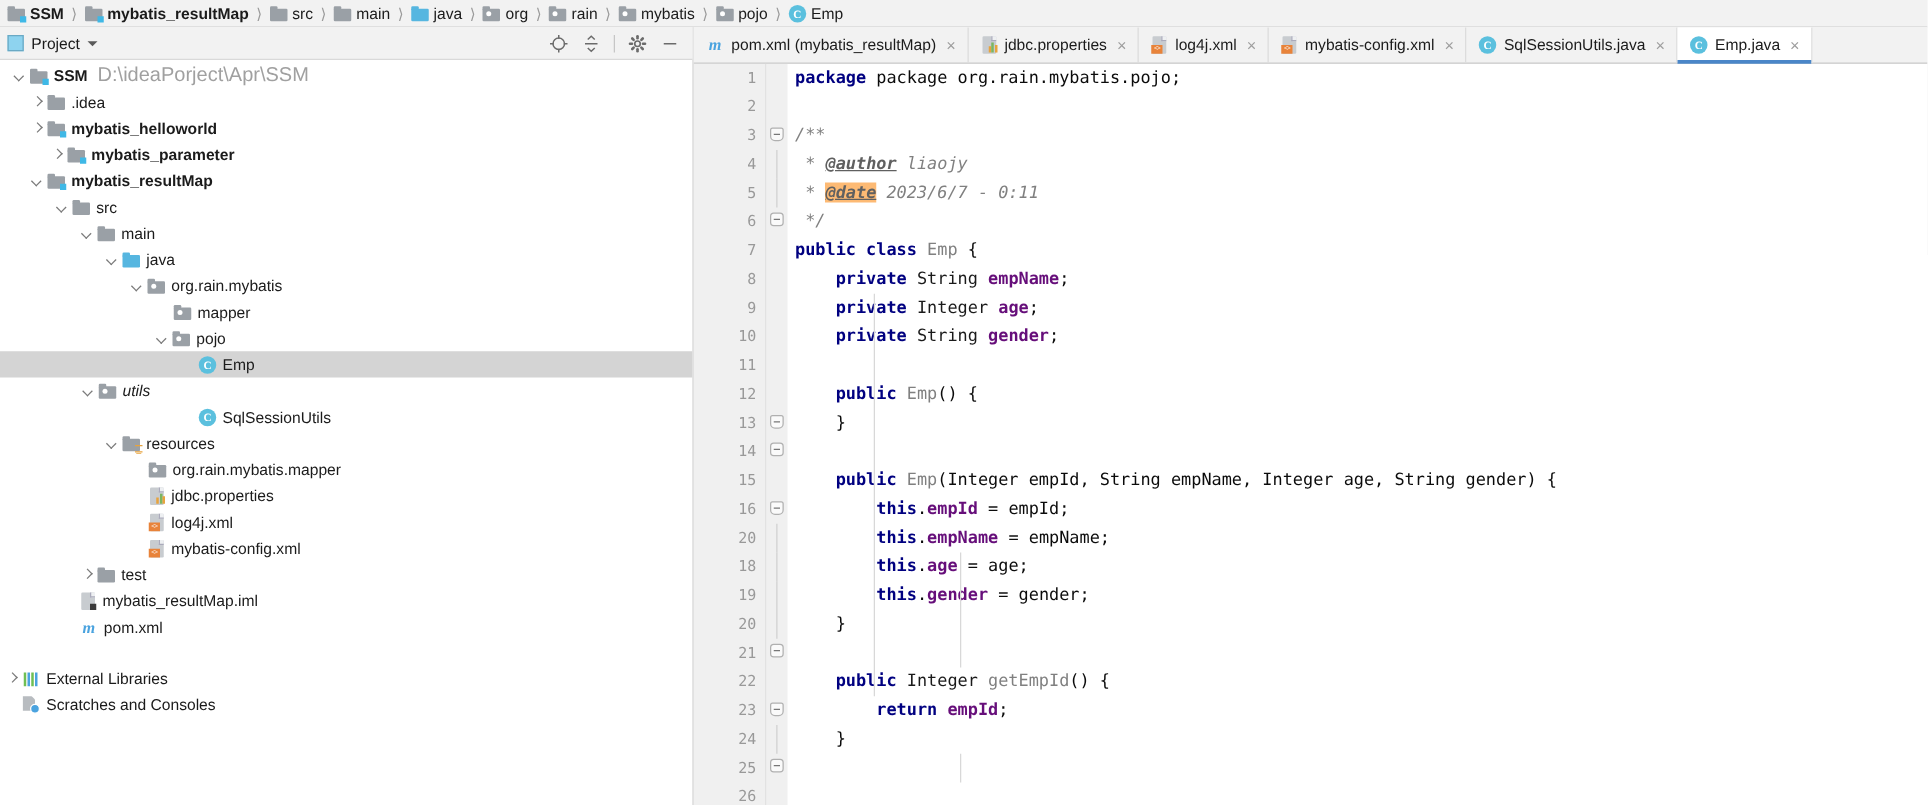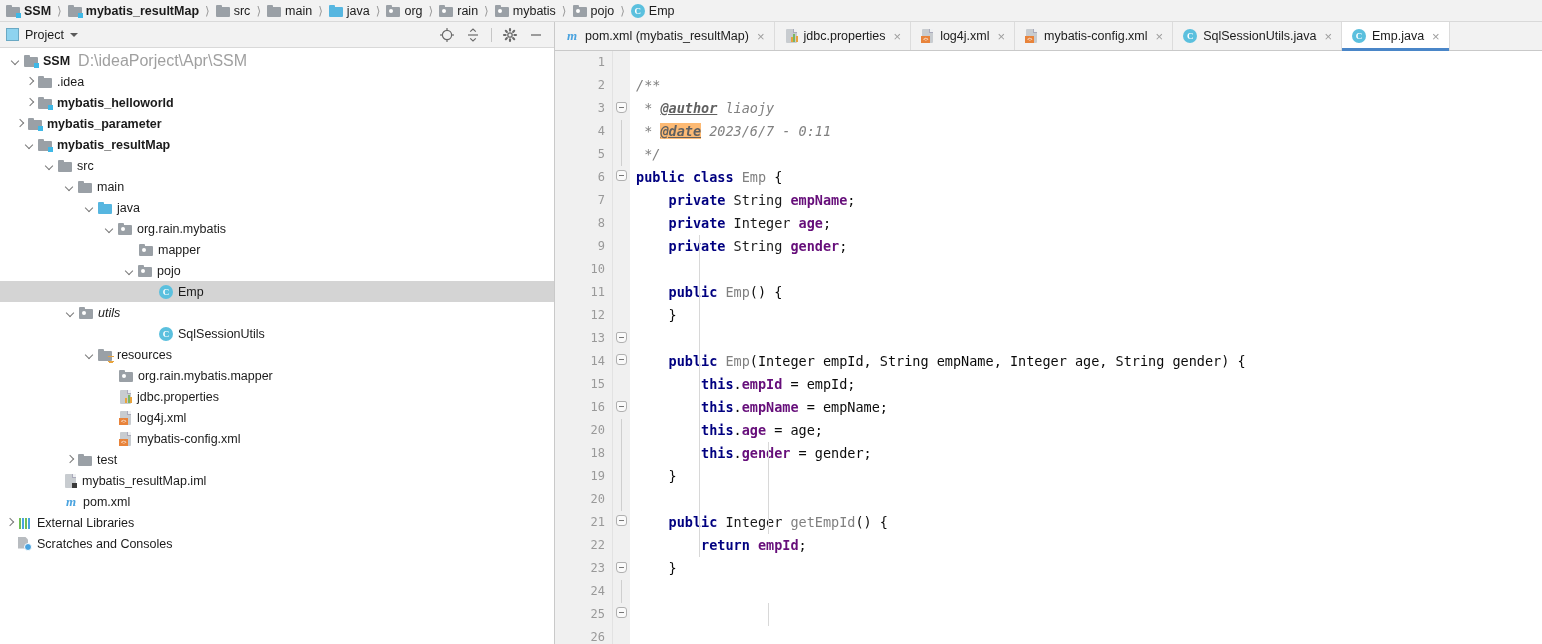--- a/index.html
+++ b/index.html
@@ -383,21 +383,21 @@
         <div class="row" style="padding-left:24px;">
           <span class="arrow right"></span>
           <span class="ic ic-folder">
               <span class="f-tab"></span>
               <span class="f-body"></span>
               <span class="badge"></span>
             </span>
           <span class="lbl bold">mybatis_helloworld</span>
         </div>
 
-        <div class="row" style="padding-left:14px;">
+        <div class="row" style="padding-left:40px;">
           <span class="arrow right"></span>
           <span class="ic ic-folder">
               <span class="f-tab"></span>
               <span class="f-body"></span>
               <span class="badge"></span>
             </span>
           <span class="lbl bold">mybatis_parameter</span>
         </div>
 
         <div class="row" style="padding-left:24px;">
@@ -556,21 +556,21 @@
               <span class="sq"></span>
             </span>
           <span class="lbl">mybatis_resultMap.iml</span>
         </div>
 
         <div class="row" style="padding-left:64px;">
           <span class="ic ic-maven">m</span>
           <span class="lbl">pom.xml</span>
         </div>
 
-        <div class="row" style="padding-left:4px;">
+        <div class="row" style="padding-left:4px;margin-top:20px;">
           <span class="arrow right"></span>
           <span class="ic ic-lib">
               <i></i>
               <i></i>
               <i></i>
               <i></i>
             </span>
           <span class="lbl">External Libraries</span>
         </div>
 
@@ -734,20 +734,21 @@
               <span class="fold-end"></span>
             </div>
           <div class="fold-cell"></div>
         </div>
 
         <div class="code-lines">
           <div class="indent-guide" style="left:69px; top:184px; height:322px;"></div>
           <div class="indent-guide" style="left:138px; top:391px; height:92px;"></div>
           <div class="indent-guide" style="left:138px; top:552px; height:23px;"></div>
 
+          <div class="cl"><span class="kw">package </span><span>package org.rain.mybatis.pojo;</span></div>
           <div class="cl"> </div>
           <div class="cl cmt">/**</div>
           <div class="cl"><span class="cmt"> * </span><span class="tag-doc">@author</span><span class="cmt"> liaojy</span></div>
           <div class="cl"><span class="cmt"> * </span><span class="tag-doc tag-hl">@date</span><span class="cmt"> 2023/6/7 - 0:11</span></div>
           <div class="cl cmt"> */</div>
           <div class="cl"><span class="kw">public class </span><span class="cls-name">Emp</span><span> {</span></div>
           <div class="cl"><span class="kw">    private </span><span class="typ">String </span><span class="fld">empName</span><span>;</span></div>
           <div class="cl"><span class="kw">    private </span><span class="typ">Integer </span><span class="fld">age</span><span>;</span></div>
           <div class="cl"><span class="kw">    private </span><span class="typ">String </span><span class="fld">gender</span><span>;</span></div>
           <div class="cl"> </div>

